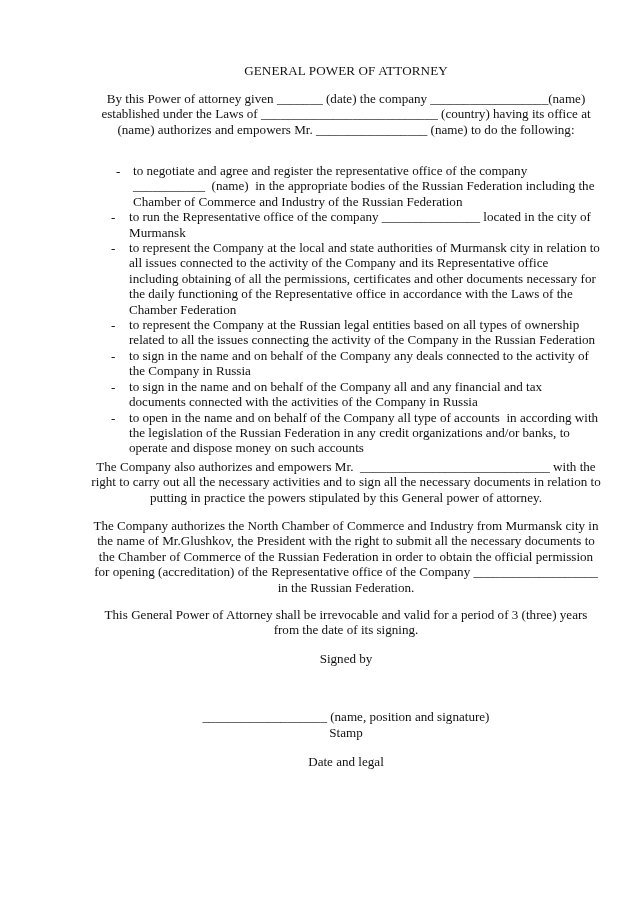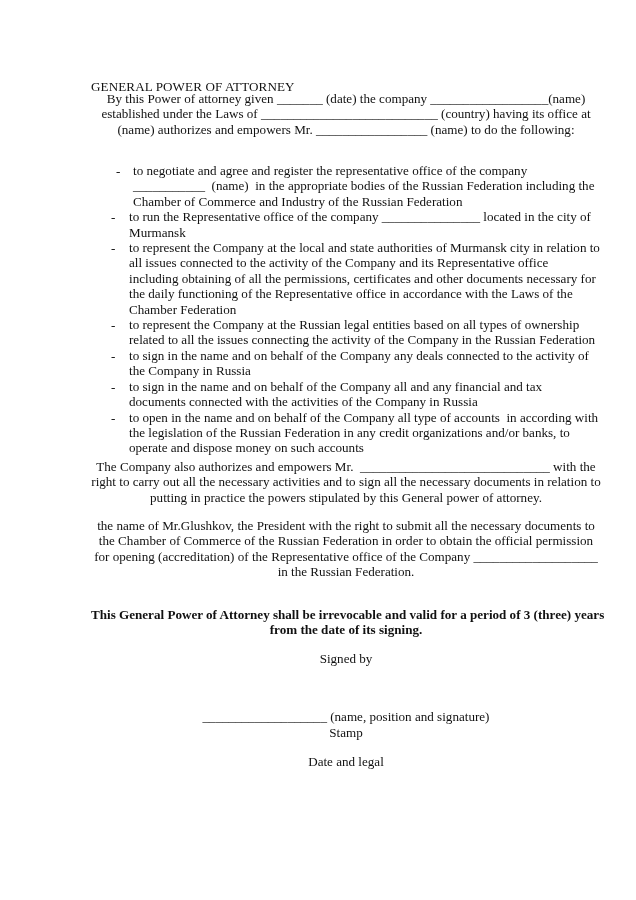--- a/index.html
+++ b/index.html
@@ -18,23 +18,24 @@
       line-height: 15.4px;
     }
     .page {
       position: absolute;
       left: 91px;
       top: 0;
       width: 510px;
     }
     .title {
       position: absolute;
-      top: 79px;
+      top: 63px;
       left: 0;
       width: 510px;
+      text-align: center;
       letter-spacing: 0.1px;
     }
     .para {
       position: absolute;
       left: 0;
       width: 510px;
       margin: 0;
       text-align: center;
     }
     .line {
@@ -129,27 +130,28 @@
     </div>
   </div>
 
   <div class="para" style="top:459px;">
     <span class="line">The Company also authorizes and empowers Mr.  _____________________________ with the</span>
     <span class="line">right to carry out all the necessary activities and to sign all the necessary documents in relation to</span>
     <span class="line">putting in practice the powers stipulated by this General power of attorney.</span>
   </div>
 
   <div class="para" style="top:518px;">
+    <span class="line">The Company authorizes the North Chamber of Commerce and Industry from Murmansk city in</span>
     <span class="line">the name of Mr.Glushkov, the President with the right to submit all the necessary documents to</span>
     <span class="line">the Chamber of Commerce of the Russian Federation in order to obtain the official permission</span>
     <span class="line">for opening (accreditation) of the Representative office of the Company ___________________</span>
     <span class="line">in the Russian Federation.</span>
   </div>
 
-  <div class="para" style="top:607px;font-weight:bold;">
+  <div class="para" style="top:607px;">
     <span class="line">This General Power of Attorney shall be irrevocable and valid for a period of 3 (three) years</span>
     <span class="line">from the date of its signing.</span>
   </div>
 
   <div class="para" style="top:651px;">Signed by</div>
 
   <div class="para" style="top:709px;">
     <span class="blank">___________________</span><span class="blank"> (name, position and signature)</span>
   </div>
 

